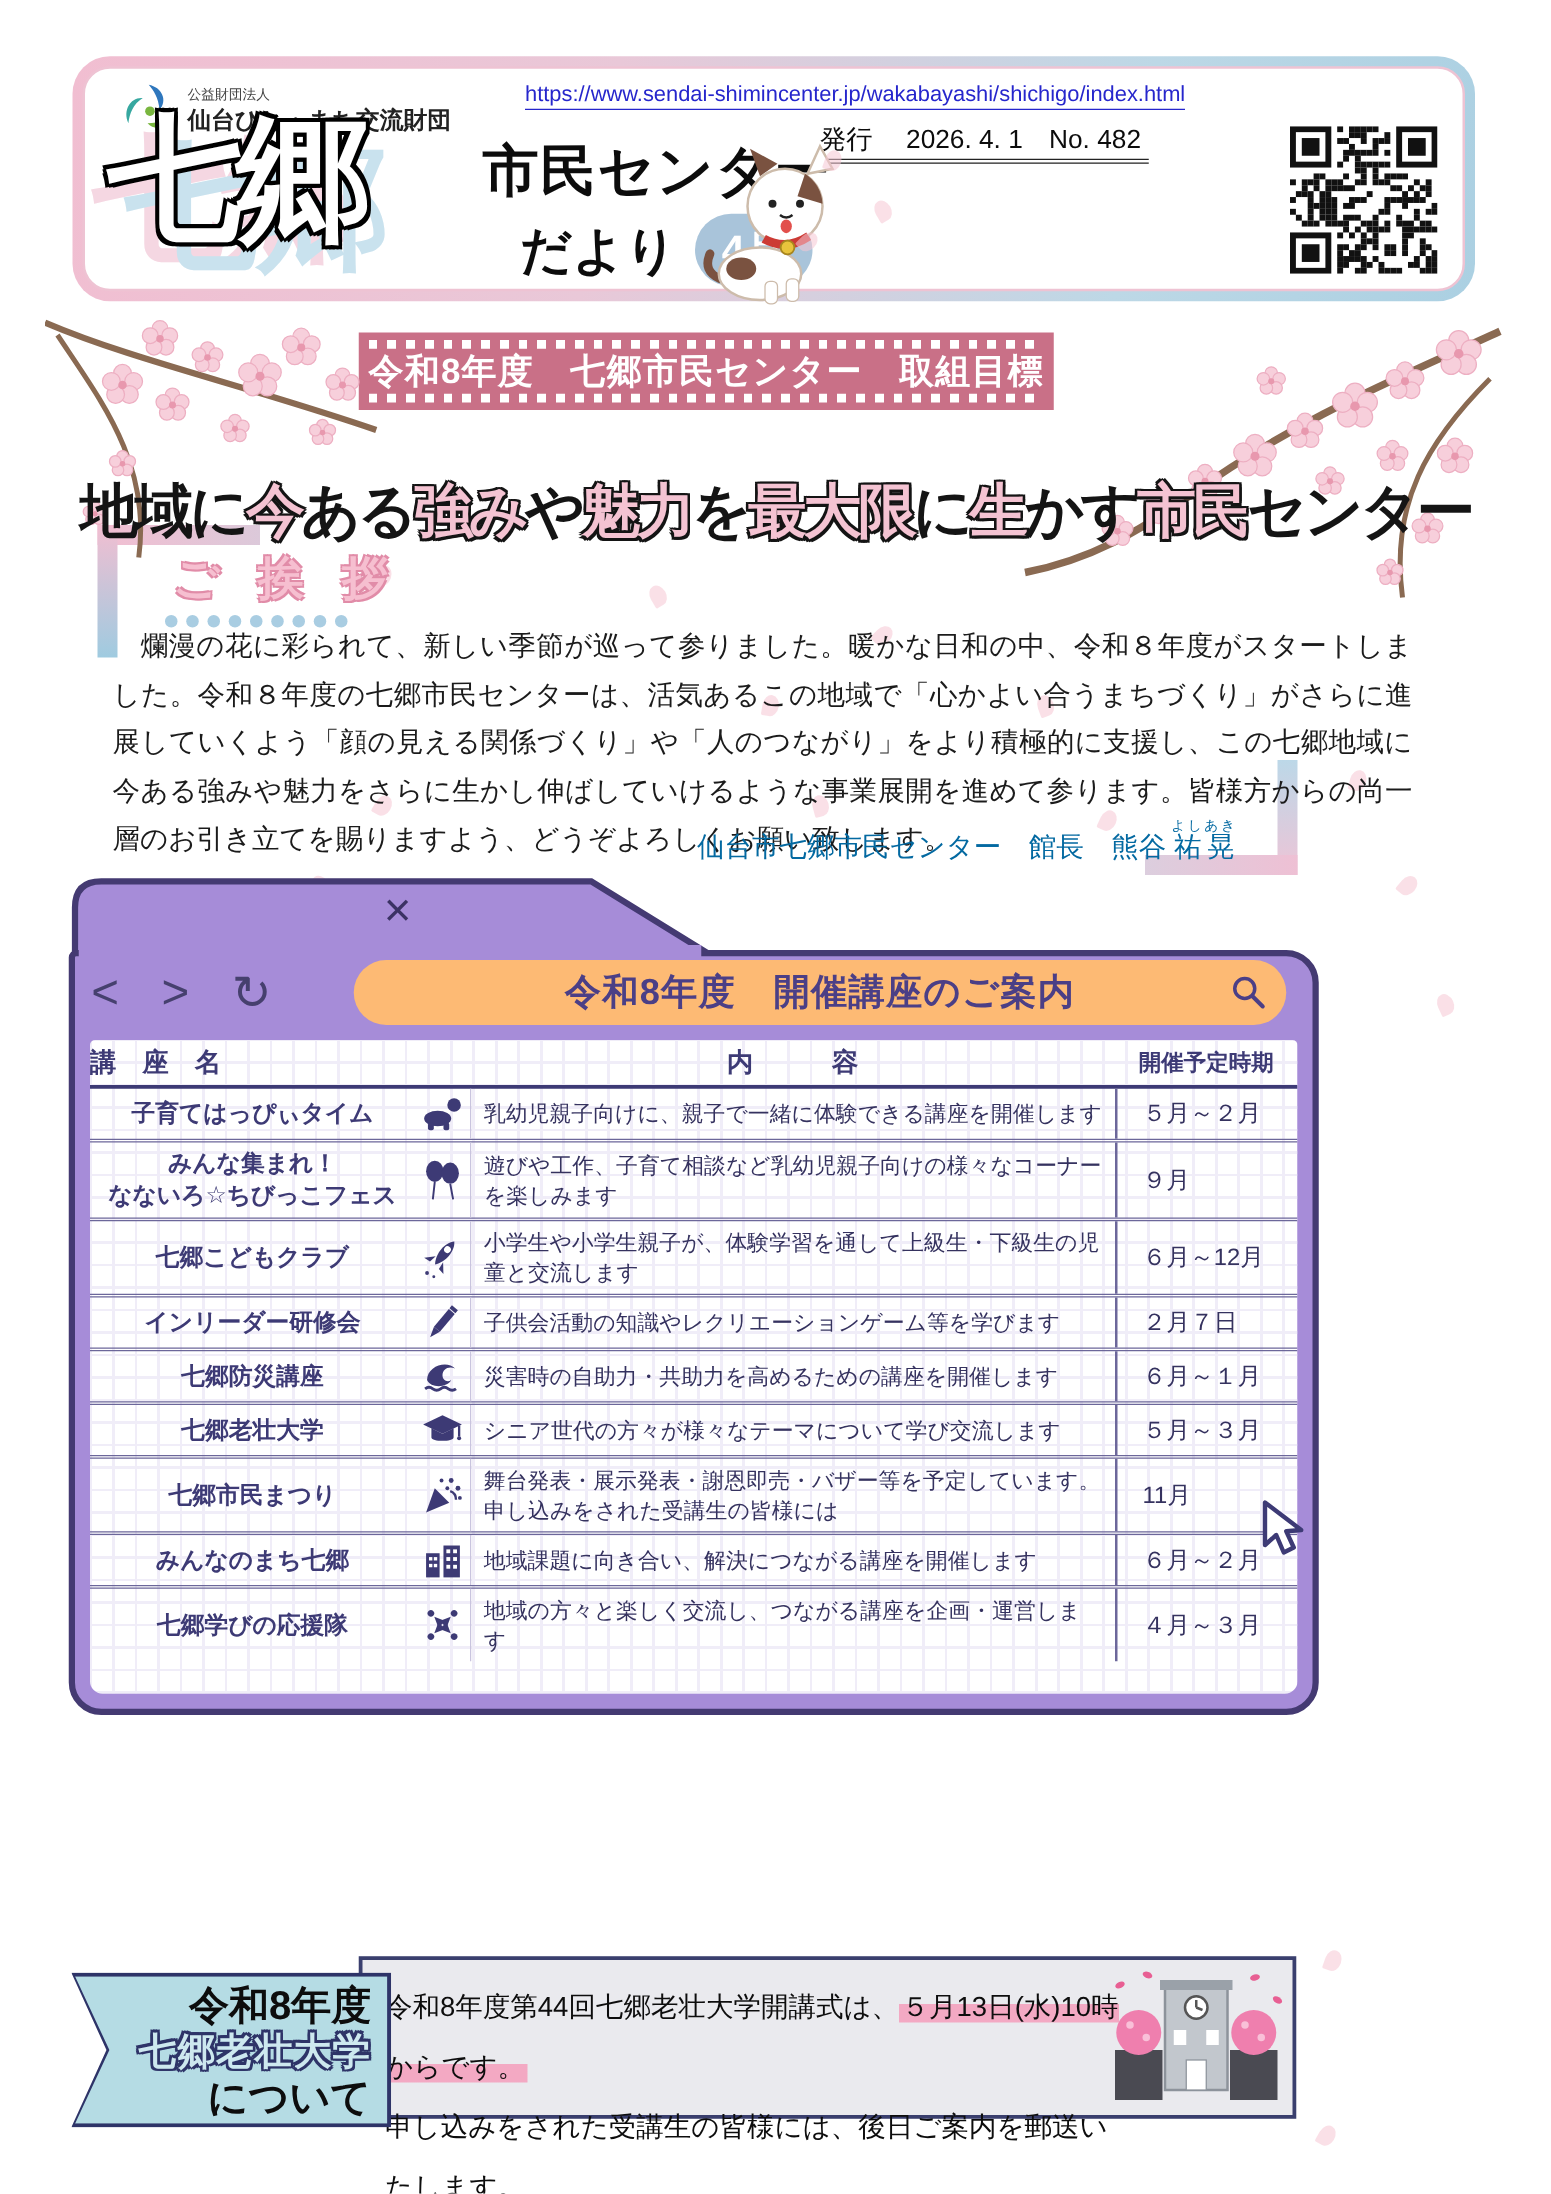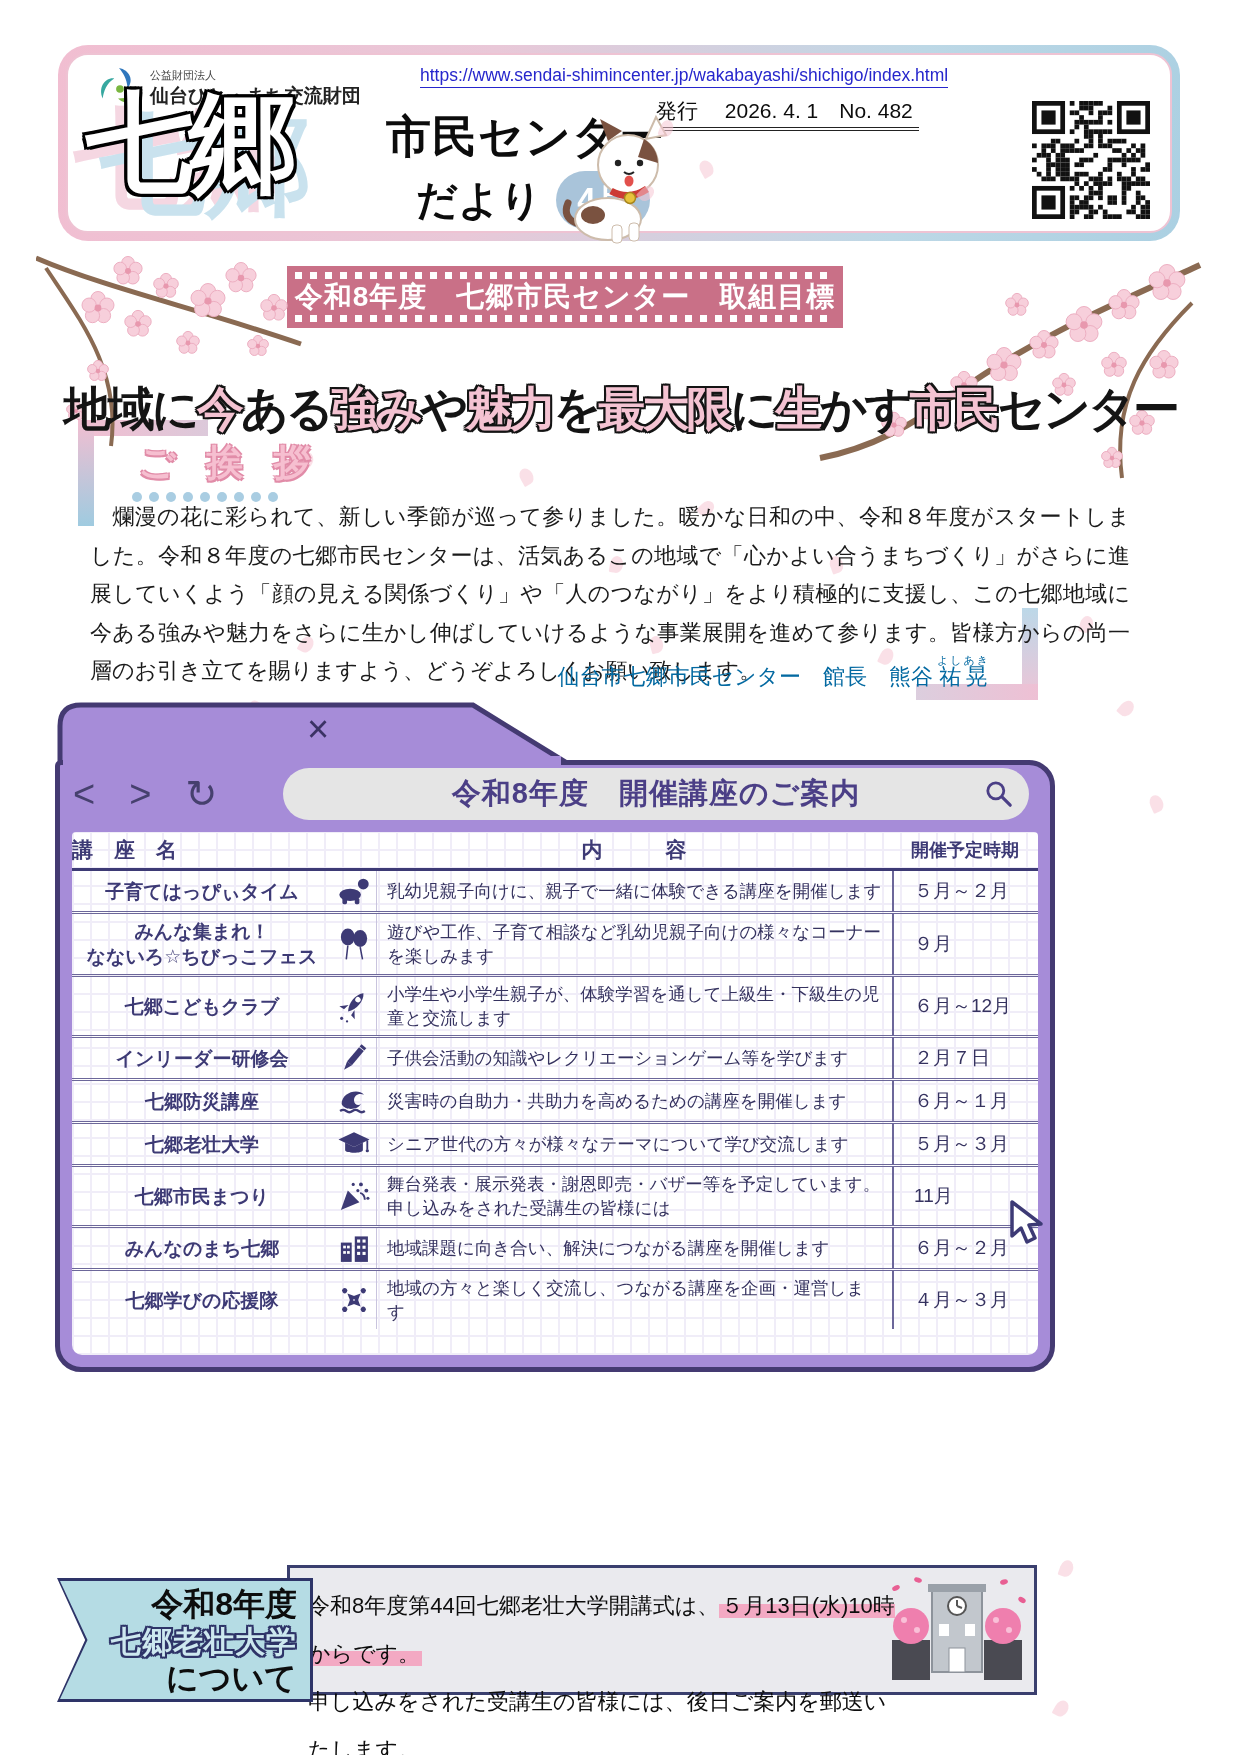--- a/index.html
+++ b/index.html
@@ -60,21 +60,21 @@
 
   
   .bw{position:absolute;left:55px;top:700px;width:1000px;height:675px;z-index:2;}
   .bw-tab{position:absolute;left:0;top:0;width:520px;height:66px;}
   .bw-close{position:absolute;left:252px;top:8px;font-size:38px;color:#3b3264;font-weight:400;}
   .bw-body{position:absolute;left:0;top:60px;width:1000px;height:612px;background:#a68cd8;border:5px solid #443a72;
     border-radius:6px 26px 26px 26px;box-sizing:border-box;}
   .bw-seam{position:absolute;left:8px;top:56px;width:498px;height:10px;background:#a68cd8;}
   .bw-nav{position:absolute;left:18px;top:66px;width:200px;height:56px;display:flex;align-items:center;gap:34px;
     font-size:38px;color:#46406e;z-index:2;}
-  .bw-pill{position:absolute;left:228px;top:68px;width:746px;height:52px;background:#e5e5e5;border-radius:28px;z-index:2;
+  .bw-pill{position:absolute;left:228px;top:68px;width:746px;height:52px;background:#fdba74;border-radius:28px;z-index:2;
     display:flex;align-items:center;justify-content:center;}
   .bw-title{font-size:29px;font-weight:800;color:#4b3f86;letter-spacing:1px;}
   .bw-search{position:absolute;right:14px;top:10px;width:32px;height:32px;}
   .bw-content{position:absolute;left:17px;top:132px;width:966px;height:523px;background:#fff;border-radius:4px 4px 10px 10px;
     overflow:hidden;z-index:1;
     background-image:repeating-linear-gradient(90deg,#f0edf8 0 2px,transparent 2px 18px),
                      repeating-linear-gradient(0deg,#f0edf8 0 2px,transparent 2px 18px);}
   .t-head{display:flex;align-items:center;height:36px;border-bottom:3px solid #3d3a75;color:#3d3a75;font-weight:900;}
   .t-head .h-name{width:304px;font-size:21px;}
   .t-head .h-desc{flex:1;text-align:center;font-size:21px;}

